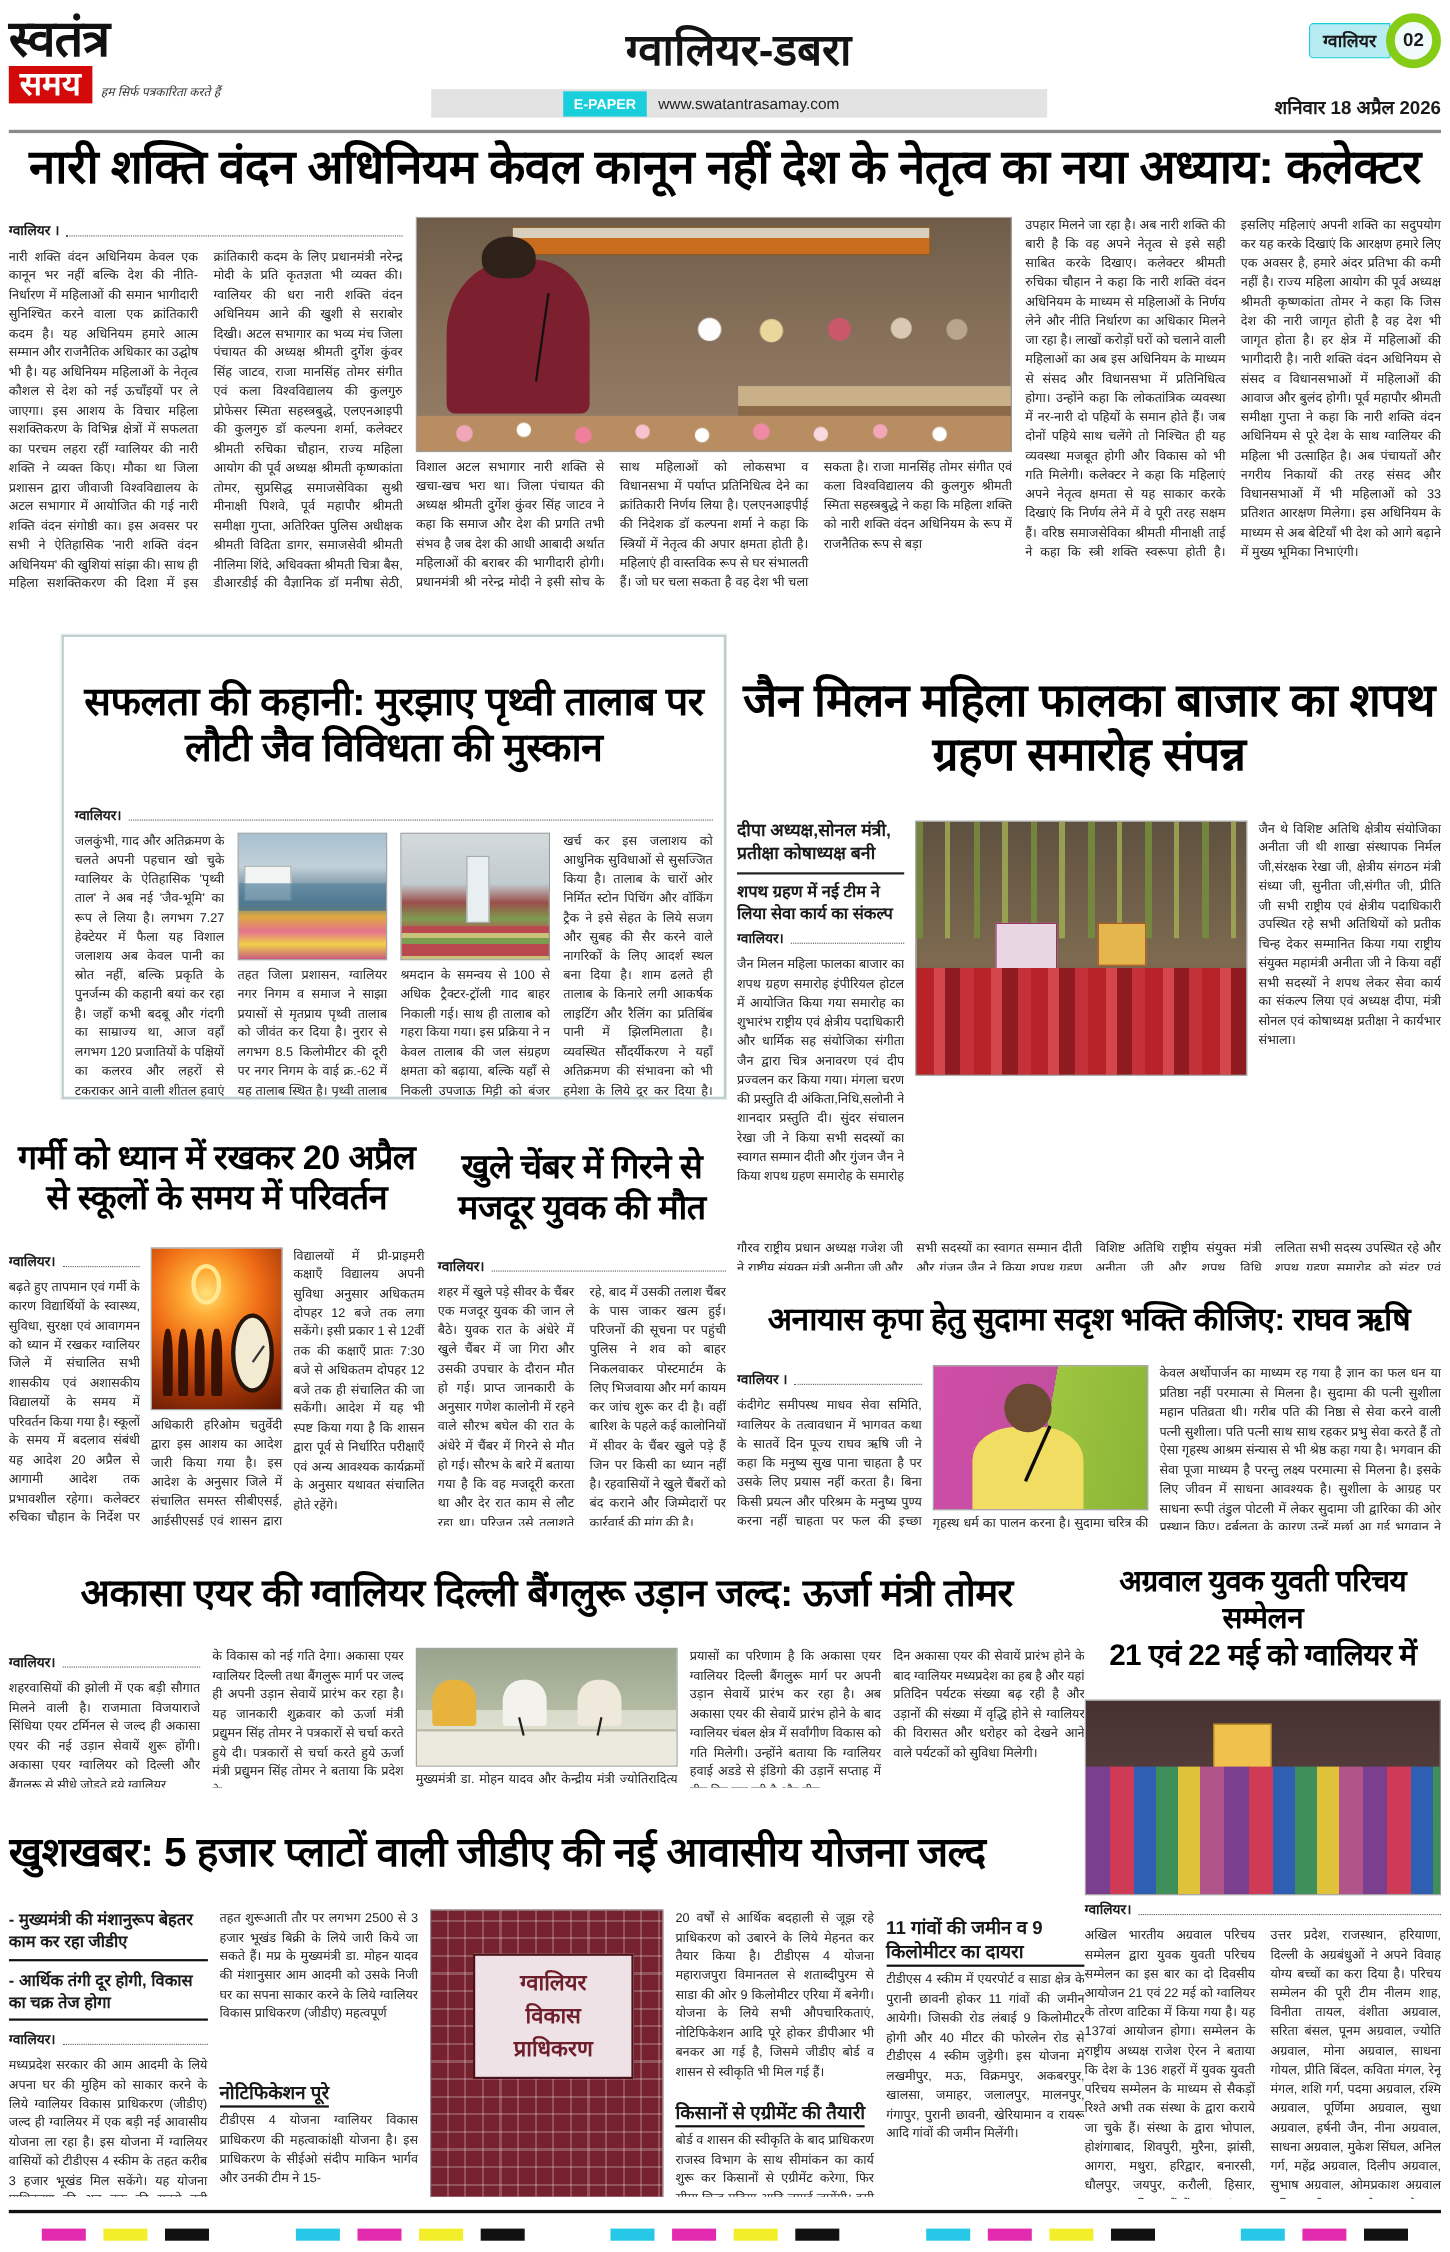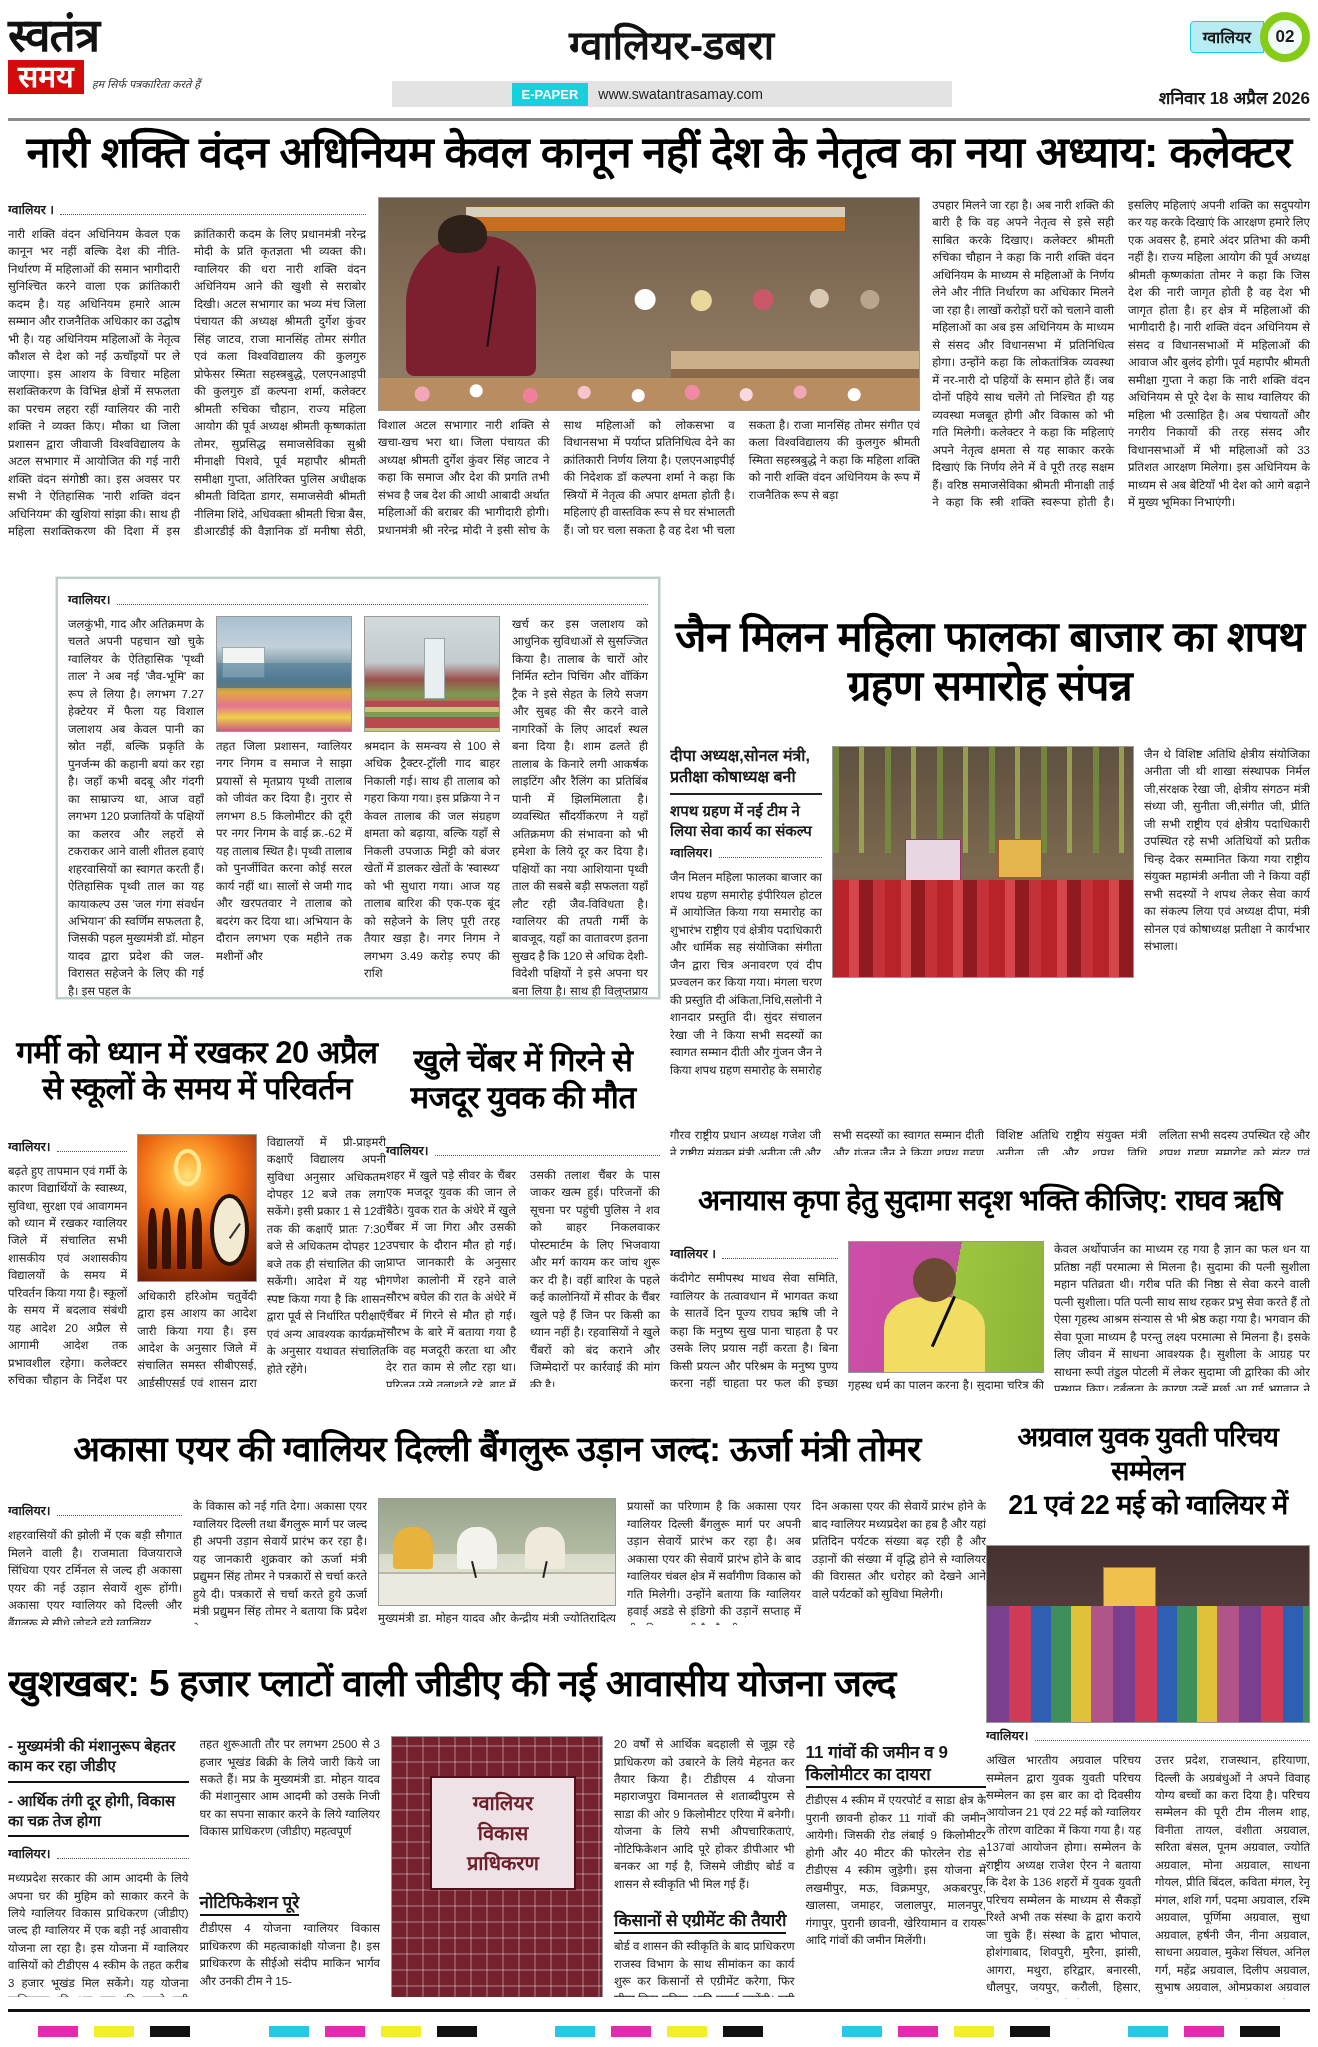--- a/index.html
+++ b/index.html
@@ -53,21 +53,21 @@
   
   .mid-grid{display:flex;gap:10px;margin-top:8px;}
   .mid-left{width:652px;}
   .mid-right{flex:1;}
   .boxed{border:2px solid #bfcccc;outline:1px solid #e3eaea;margin-left:48px;padding:8px 10px;height:402px;overflow:hidden;}
   .a2-row{display:flex;gap:12px;margin-top:2px;}
   .a2-row .c{flex:1;}
   .pondimg{height:116px;margin-bottom:6px;}
   .pond1{background:linear-gradient(180deg,#a8c0d0 0%,#c2d1da 26%,#7e99a8 42%,#5d7f91 55%,#e0a93e 66%,#e4738f 78%,#f0d049 88%,#c95b80 100%);}
   .pond2{background:linear-gradient(180deg,#d4dadc 0%,#c2cbcf 40%,#9b4f4a 55%,#7c9c50 68%,#c44a50 80%,#8d8d85 100%);}
-  .row-bottom{display:flex;margin-top:10px;height:378px;overflow:hidden;}
+  .row-bottom{display:flex;gap:12px;margin-top:10px;height:378px;overflow:hidden;}
   .a4{width:378px;}
   .a4 .hl2{font-size:31px;}
   .a4-row{display:flex;gap:10px;margin-top:2px;}
   .a4-row .c{flex:1;}
   .heatimg{height:148px;margin-bottom:6px;background:radial-gradient(circle at 42% 28%,#ffe27a 0%,#ffac35 16%,#ee6a14 40%,#a33508 70%,#5c1703 100%);}
   .a5{flex:1;}
   .a5 .hl2{font-size:31px;margin-top:34px;}
   .a5 .bt{height:250px;}
 
   
@@ -227,20 +227,21 @@
       <div class="a1-right">
         <div class="bt cols2">उपहार मिलने जा रहा है। अब नारी शक्ति की बारी है कि वह अपने नेतृत्व से इसे सही साबित करके दिखाए। कलेक्टर श्रीमती रुचिका चौहान ने कहा कि नारी शक्ति वंदन अधिनियम के माध्यम से महिलाओं के निर्णय लेने और नीति निर्धारण का अधिकार मिलने जा रहा है। लाखों करोड़ों घरों को चलाने वाली महिलाओं का अब इस अधिनियम के माध्यम से संसद और विधानसभा में प्रतिनिधित्व होगा। उन्होंने कहा कि लोकतांत्रिक व्यवस्था में नर-नारी दो पहियों के समान होते हैं। जब दोनों पहिये साथ चलेंगे तो निश्चित ही यह व्यवस्था मजबूत होगी और विकास को भी गति मिलेगी। कलेक्टर ने कहा कि महिलाएं अपने नेतृत्व क्षमता से यह साकार करके दिखाएं कि निर्णय लेने में वे पूरी तरह सक्षम हैं। वरिष्ठ समाजसेविका श्रीमती मीनाक्षी ताई ने कहा कि स्त्री शक्ति स्वरूपा होती है। इसलिए महिलाएं अपनी शक्ति का सदुपयोग कर यह करके दिखाएं कि आरक्षण हमारे लिए एक अवसर है, हमारे अंदर प्रतिभा की कमी नहीं है। राज्य महिला आयोग की पूर्व अध्यक्ष श्रीमती कृष्णकांता तोमर ने कहा कि जिस देश की नारी जागृत होती है वह देश भी जागृत होता है। हर क्षेत्र में महिलाओं की भागीदारी है। नारी शक्ति वंदन अधिनियम से संसद व विधानसभाओं में महिलाओं की आवाज और बुलंद होगी। पूर्व महापौर श्रीमती समीक्षा गुप्ता ने कहा कि नारी शक्ति वंदन अधिनियम से पूरे देश के साथ ग्वालियर की महिला भी उत्साहित है। अब पंचायतों और नगरीय निकायों की तरह संसद और विधानसभाओं में भी महिलाओं को 33 प्रतिशत आरक्षण मिलेगा। इस अधिनियम के माध्यम से अब बेटियाँ भी देश को आगे बढ़ाने में मुख्य भूमिका निभाएंगी।</div>
       </div>
     </div>
   </section>
 
   <div class="mid-grid">
     <div class="mid-left">
 
       <section class="boxed">
+        <h2 class="hl hl2">सफलता की कहानी: मुरझाए पृथ्वी तालाब पर लौटी जैव विविधता की मुस्कान</h2>
         <div class="dateline">
           <span>ग्वालियर।</span>
             <span class="dl-rule"></span>
         </div>
         <div class="a2-row">
           <div class="c bt">जलकुंभी, गाद और अतिक्रमण के चलते अपनी पहचान खो चुके ग्वालियर के ऐतिहासिक 'पृथ्वी ताल' ने अब नई 'जैव-भूमि' का रूप ले लिया है। लगभग 7.27 हेक्टेयर में फैला यह विशाल जलाशय अब केवल पानी का स्रोत नहीं, बल्कि प्रकृति के पुनर्जन्म की कहानी बयां कर रहा है। जहाँ कभी बदबू और गंदगी का साम्राज्य था, आज वहाँ लगभग 120 प्रजातियों के पक्षियों का कलरव और लहरों से टकराकर आने वाली शीतल हवाएं शहरवासियों का स्वागत करती हैं। ऐतिहासिक पृथ्वी ताल का यह कायाकल्प उस 'जल गंगा संवर्धन अभियान' की स्वर्णिम सफलता है, जिसकी पहल मुख्यमंत्री डॉ. मोहन यादव द्वारा प्रदेश की जल-विरासत सहेजने के लिए की गई है। इस पहल के</div>
           <div class="c">
             <div class="photo pondimg pond1">
               <div class="ph bld1"></div>
               <div class="ph water"></div>

